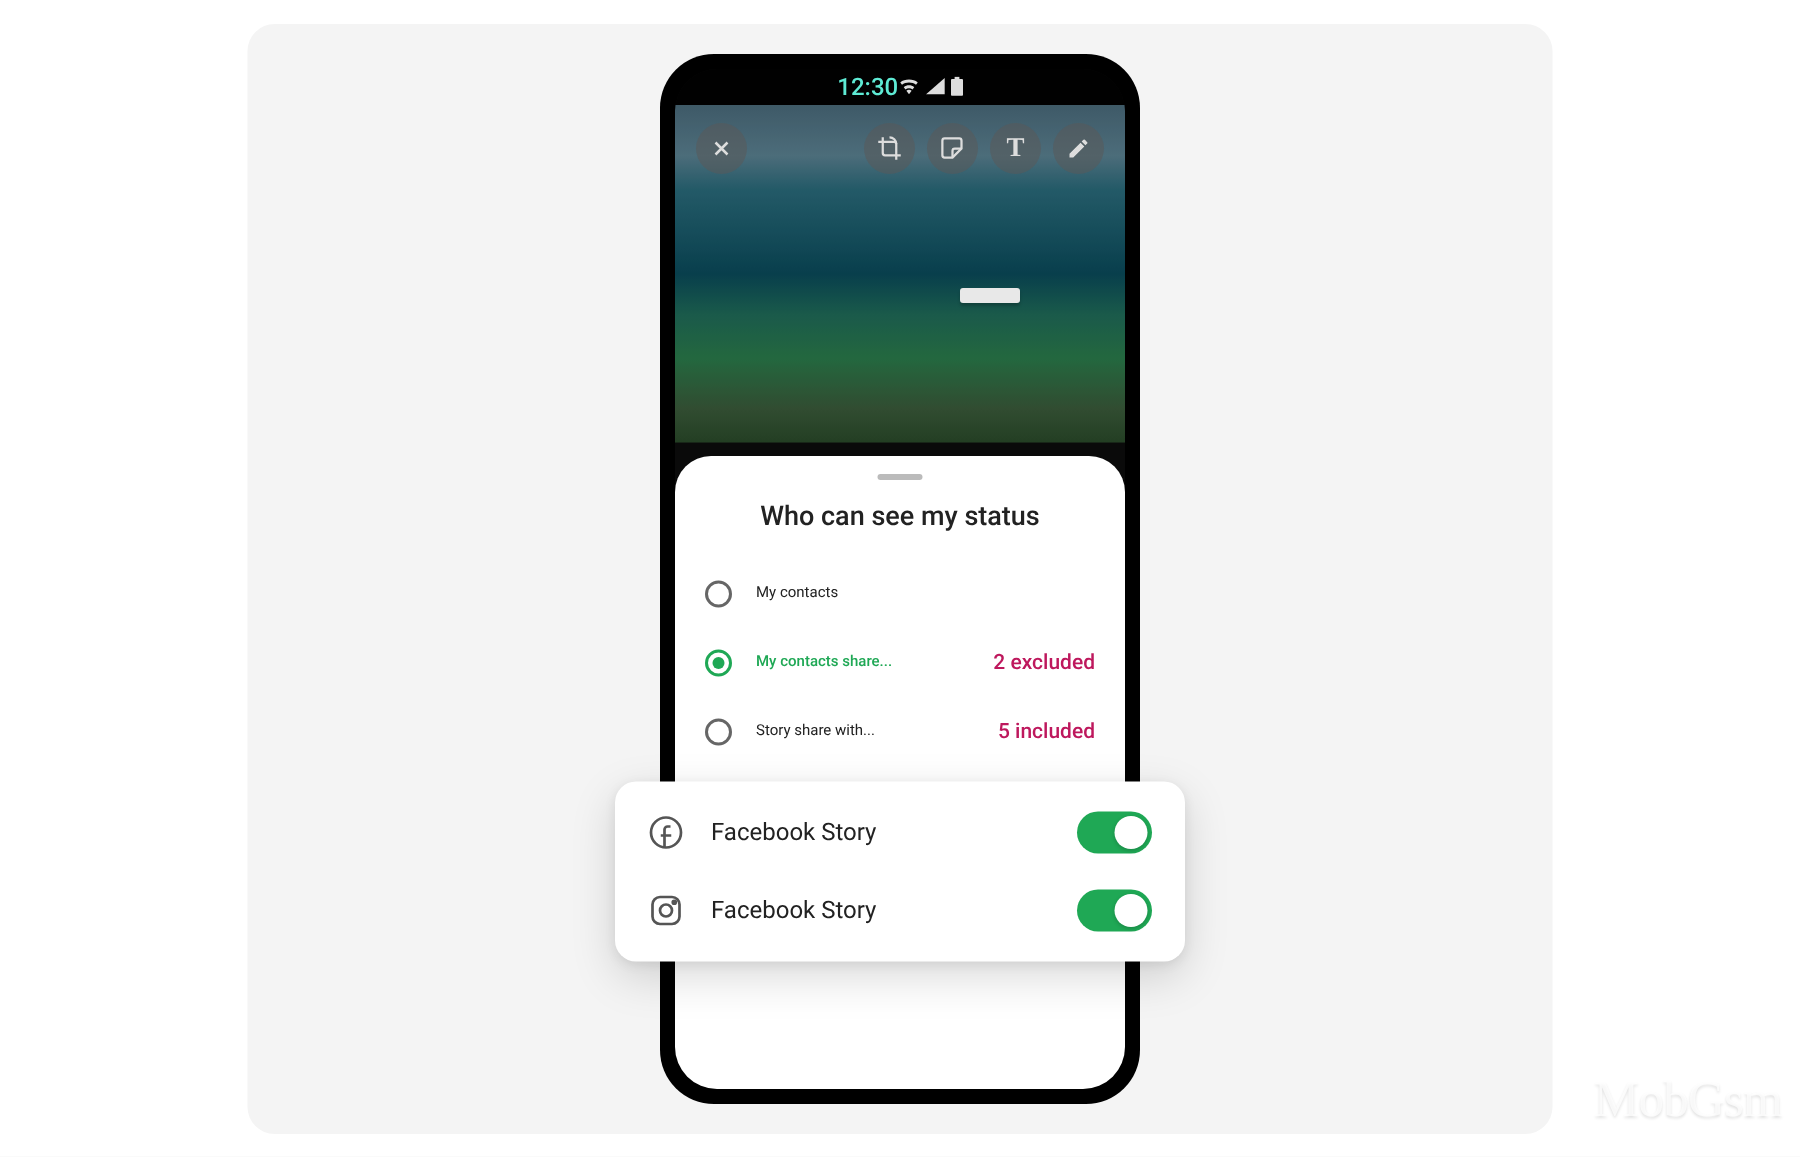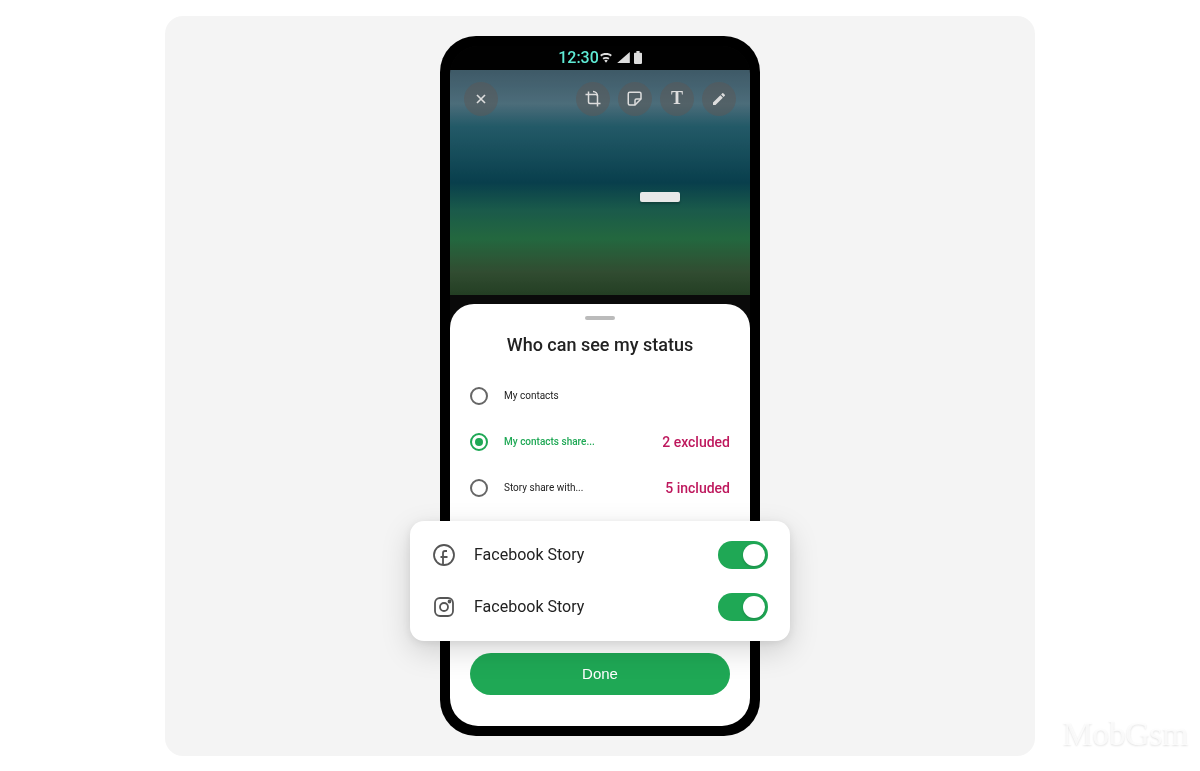--- a/index.html
+++ b/index.html
@@ -293,21 +293,20 @@
         <div class="option-row">
           <div class="radio"></div>
           <div class="option-label">Story share with...</div>
           <div class="option-count">5 included</div>
         </div>
 
         <div class="sheet-spacer"></div>
 
         <div class="helper-text">Automatically share with your Facebook or Instagram Stories audience.</div>
 
-        <button class="done-btn">Done</button>
       </div>
 
     </div>
   </div>
 
   <div class="floating-card">
     <div class="share-row">
       <div class="share-icon">
         <svg width="24" height="24" viewBox="0 0 24 24" fill="none" stroke="#555" stroke-width="1.8">
             <circle cx="12" cy="12" r="10"></circle>

